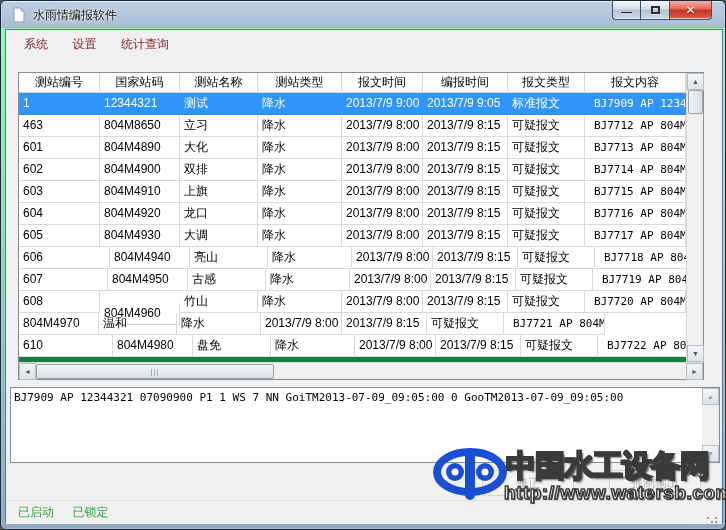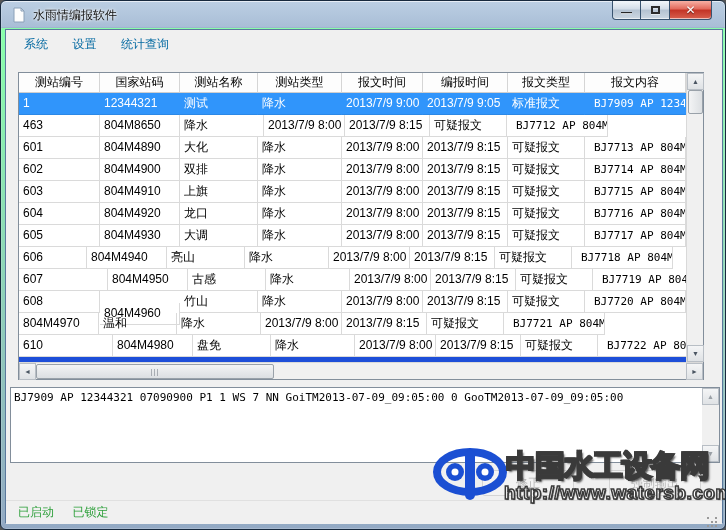--- a/index.html
+++ b/index.html
@@ -28,26 +28,26 @@
     background:linear-gradient(to bottom,#f7b0a4 0%,#e2685a 45%,#c23325 50%,#d8604e 100%);
     color:#fff; }
   .glyph-min{ font-size:11px; font-weight:bold; margin-top:4px; color:#222; text-shadow:0 1px 0 rgba(255,255,255,.7);}
   .glyph-max{ width:9px; height:8px; border:2px solid #2b2b2b; box-shadow:0 1px 0 rgba(255,255,255,.6);}
   .glyph-close{ font-size:12px; font-weight:bold; text-shadow:0 1px 1px rgba(0,0,0,.5);}
   
   .client{ position:absolute; left:4px; top:28px; width:718px; height:494px;
     background:#f0f0f0; border:1px solid #5a789c; border-bottom:none; }
   
   .menubar{ position:absolute; left:0; top:0; right:0; height:26px; background:#f0f0f0; }
-  .menu-item{ display:inline-block; margin-top:3px; padding:3px 10px; font-size:12px; color:#0369a1; }
+  .menu-item{ display:inline-block; margin-top:3px; padding:3px 10px; font-size:12px; color:#7f1d1d; }
   .menu-item:first-child{ margin-left:8px; }
   
   .grid-box{ position:absolute; left:12px; top:42px; width:686px; height:308px;
     background:#fff; border:1px solid #828e9b; }
-  .grid-area{ position:absolute; left:0; top:0; width:667px; height:289px; overflow:hidden; background:#1d4ed8;}
+  .grid-area{ position:absolute; left:0; top:0; width:667px; height:289px; overflow:hidden; background:#15803d;}
   .header-row{ display:flex; height:20px; background:#fdfdfd; }
   .th{ height:20px; line-height:19px; text-align:center; font-size:12px; color:#000;
     border-right:1px solid #d5d5d5; border-bottom:1px solid #cfcfcf; overflow:hidden; white-space:nowrap; flex:0 0 auto;}
   .tr{ display:flex; height:22px; background:#fff; }
   .td{ height:22px; line-height:21px; font-size:12px; color:#000; padding-left:4px;
     border-right:1px solid #dadada; border-bottom:1px solid #dadada; overflow:hidden; white-space:nowrap; flex:0 0 auto;}
   .td.content-col{ padding-left:9px; font-family:"DejaVu Sans Mono","Liberation Mono",monospace; font-size:11px; }
   .tr.selected .td{ background:#3095fb; color:#fff; border-right-color:#3095fb; border-bottom-color:#2b88e6; }
   
   .vscroll{ position:absolute; right:0; top:0; width:17px; height:289px; background:#f0f0f0; border-left:1px solid #d9d9d9;}
@@ -135,20 +135,21 @@
               <div class="td" style="width: 78px;">测试</div>
               <div class="td" style="width: 84px;">降水</div>
               <div class="td" style="width: 81px;">2013/7/9 9:00</div>
               <div class="td" style="width: 85px;">2013/7/9 9:05</div>
               <div class="td" style="width: 77px;">标准报文</div>
               <div class="td content-col" style="width: 101px;">BJ7909 AP 12344321</div>
             </div>
             <div class="tr">
               <div class="td" style="width: 81px;">463</div>
               <div class="td" style="width: 80px;">804M8650</div>
+              <div class="td" style="width: 78px;">立习</div>
               <div class="td" style="width: 84px;">降水</div>
               <div class="td" style="width: 81px;">2013/7/9 8:00</div>
               <div class="td" style="width: 85px;">2013/7/9 8:15</div>
               <div class="td" style="width: 77px;">可疑报文</div>
               <div class="td content-col" style="width: 101px;">BJ7712 AP 804M8650</div>
             </div>
             <div class="tr">
               <div class="td" style="width: 81px;">601</div>
               <div class="td" style="width: 80px;">804M4890</div>
               <div class="td" style="width: 78px;">大化</div>
@@ -192,21 +193,21 @@
               <div class="td" style="width: 81px;">605</div>
               <div class="td" style="width: 80px;">804M4930</div>
               <div class="td" style="width: 78px;">大调</div>
               <div class="td" style="width: 84px;">降水</div>
               <div class="td" style="width: 81px;">2013/7/9 8:00</div>
               <div class="td" style="width: 85px;">2013/7/9 8:15</div>
               <div class="td" style="width: 77px;">可疑报文</div>
               <div class="td content-col" style="width: 101px;">BJ7717 AP 804M4930</div>
             </div>
             <div class="tr">
-              <div class="td" style="width: 68px;">606</div>
+              <div class="td" style="width: 91px;">606</div>
               <div class="td" style="width: 80px;">804M4940</div>
               <div class="td" style="width: 78px;">亮山</div>
               <div class="td" style="width: 84px;">降水</div>
               <div class="td" style="width: 81px;">2013/7/9 8:00</div>
               <div class="td" style="width: 85px;">2013/7/9 8:15</div>
               <div class="td" style="width: 77px;">可疑报文</div>
               <div class="td content-col" style="width: 101px;">BJ7718 AP 804M4940</div>
             </div>
             <div class="tr">
               <div class="td" style="width: 89px;">607</div>

